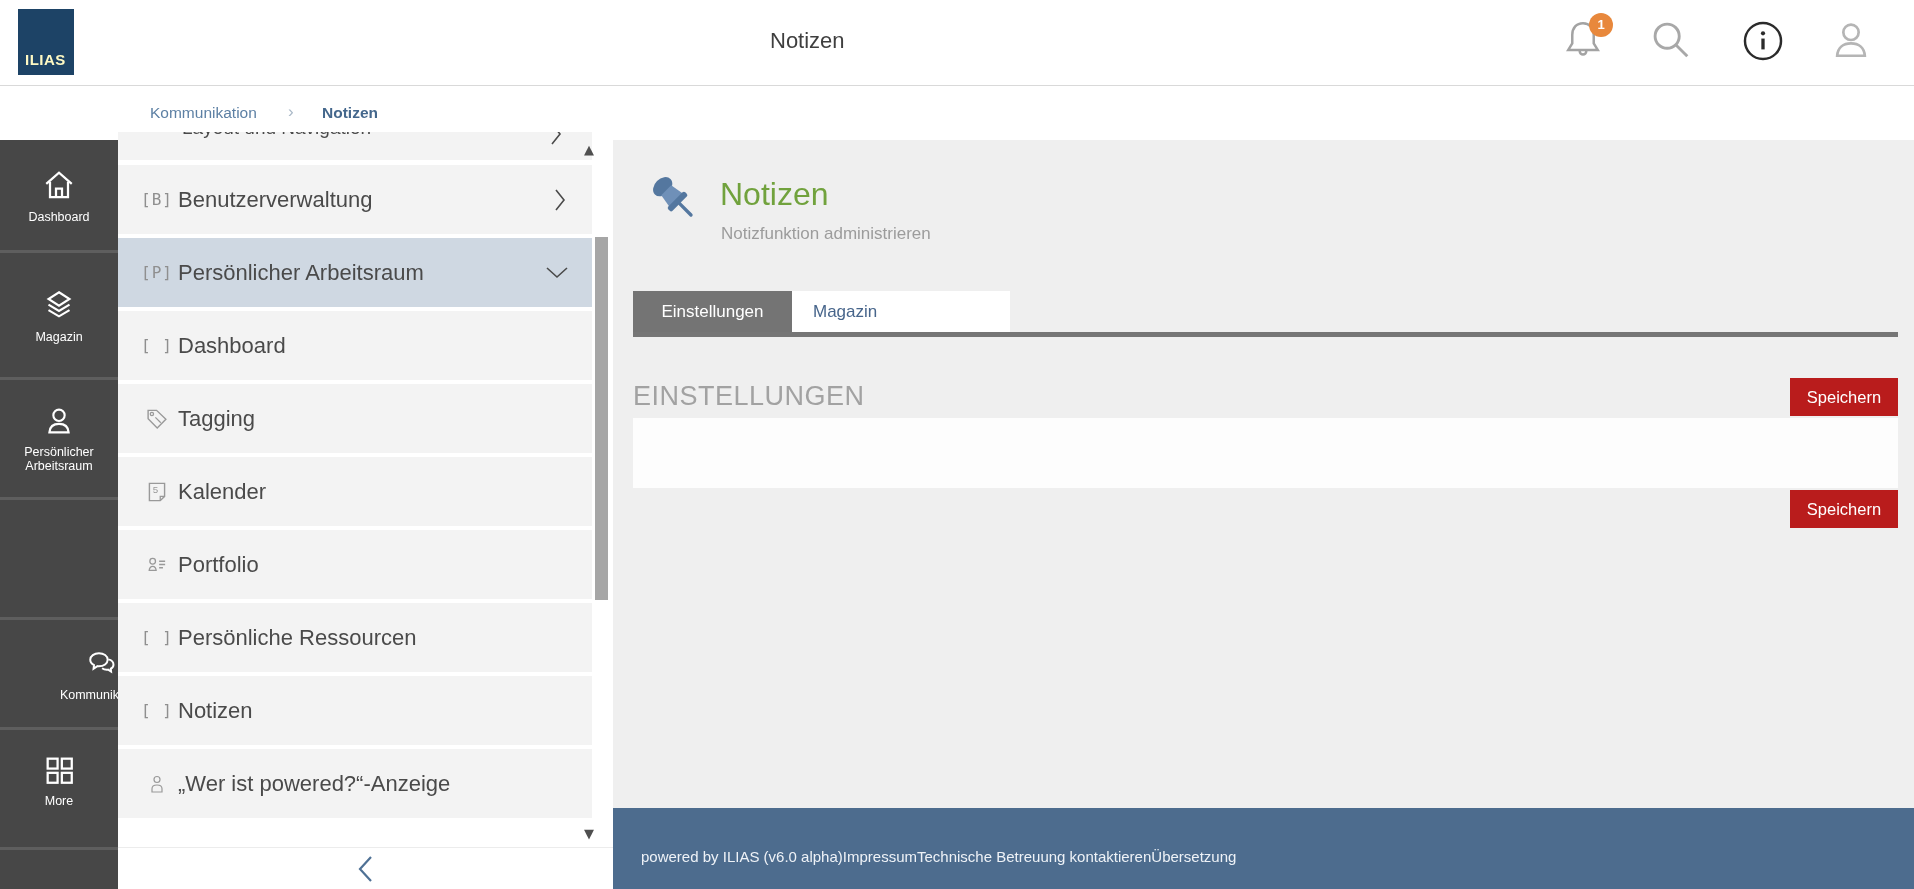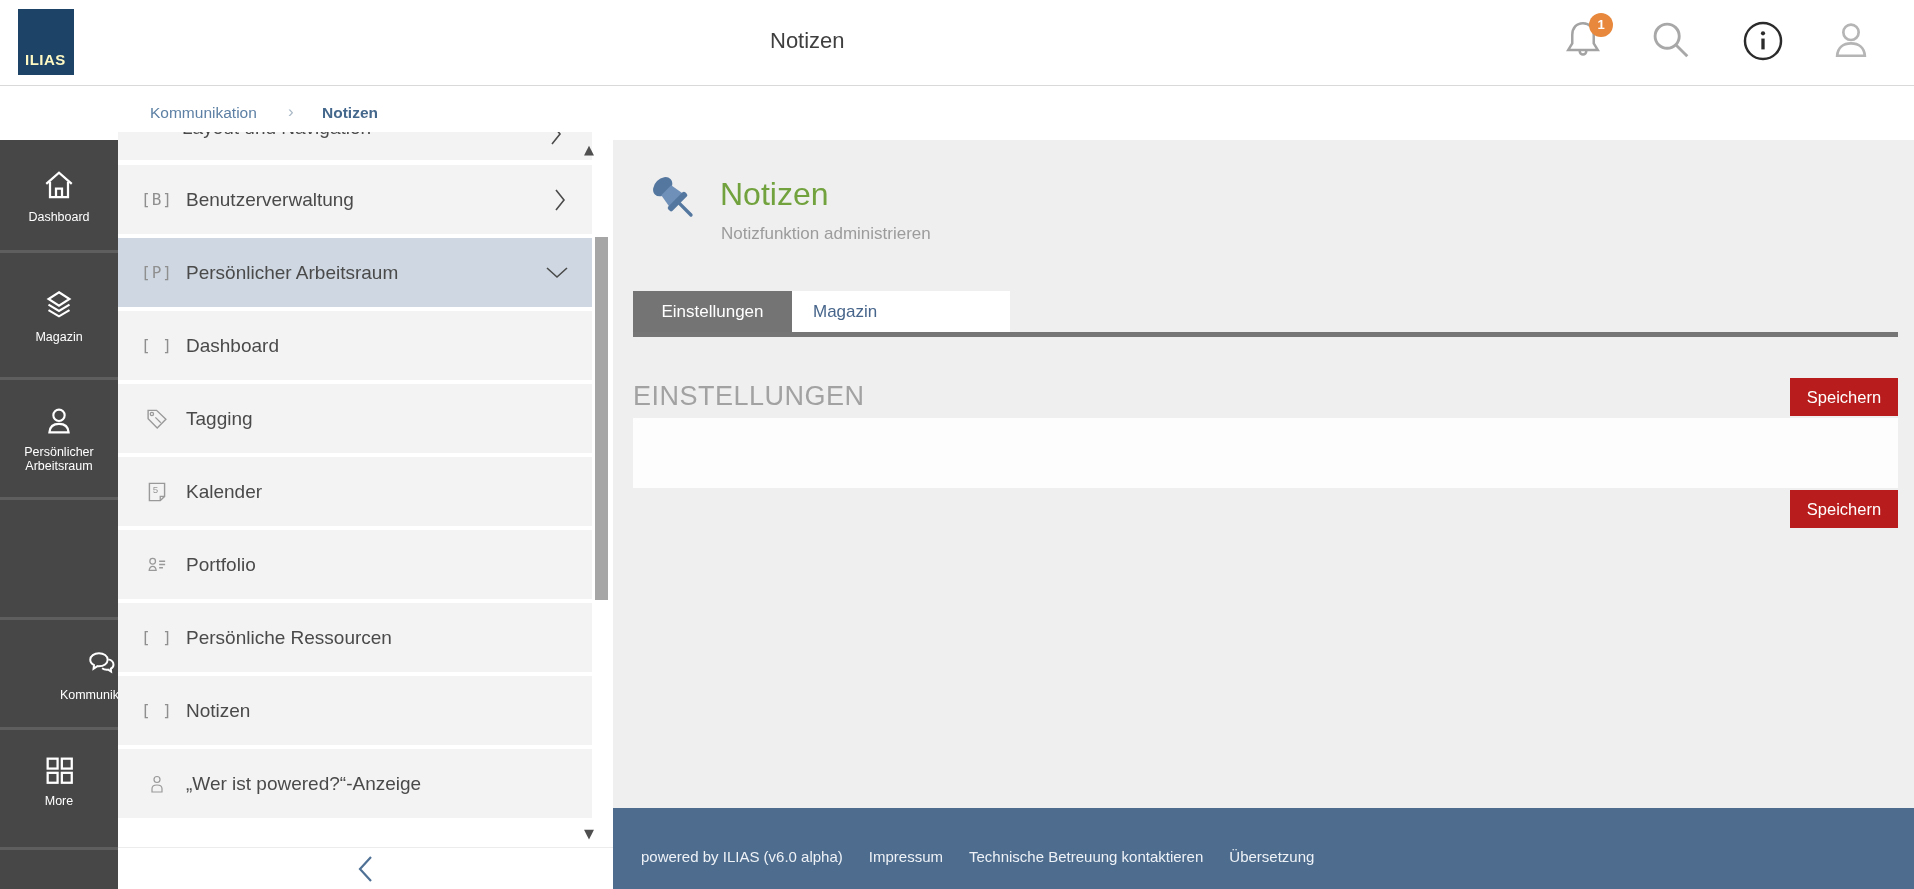--- a/index.html
+++ b/index.html
@@ -31,22 +31,22 @@
   .railitem .lbl{font-size:12.5px;line-height:14px;}
   .raildiv{left:0;width:118px;height:3px;background:#5e5e5e;}
 
   
   .menu{left:118px;top:132px;width:495px;height:757px;background:#fff;z-index:2;}
   .mrow{left:0;width:474px;height:69px;background:#f3f3f3;}
   .mrow.sel{background:#cfd8e2;}
   .mrow .ic{position:absolute;left:20px;top:0;width:38px;height:69px;display:flex;
             align-items:center;justify-content:center;color:#8f8f8f;}
   .mrow .glyph{font-family:"DejaVu Sans Mono",monospace;font-size:16px;color:#8f8f8f;letter-spacing:1px;}
-  .mrow .tx{position:absolute;left:68px;top:0;height:69px;display:flex;align-items:center;
-            font-size:19px;color:#4a4a4a;}
+  .mrow .tx{position:absolute;left:60px;top:0;height:69px;display:flex;align-items:center;
+            font-size:22px;color:#4a4a4a;}
   .mrow .chev{position:absolute;right:22px;top:22px;}
   .mclip{left:0;top:0;width:474px;height:28px;background:#f3f3f3;overflow:hidden;}
   .mclip .tx{position:absolute;left:64px;top:-15px;font-size:19px;color:#4a4a4a;}
   .mclip .chev{position:absolute;right:26px;top:-11px;}
   .scrollglyph{font-family:"DejaVu Sans",sans-serif;font-size:13px;color:#4f4f4f;}
   .thumb{left:477px;top:105px;width:13px;height:363px;background:#a6a6a6;}
   .collapsebar{left:0;top:715px;width:495px;height:42px;background:#fff;border-top:1px solid #ececec;
                display:flex;align-items:center;justify-content:center;}
 
   
@@ -66,21 +66,21 @@
   .btn2{left:1790px;top:490px;}
   .formrow{left:633px;top:418px;width:1265px;height:70px;background:#fdfdfd;}
   .hl{left:751px;top:430px;width:286px;height:29px;background:#f6f303;}
   .hl .lab{position:absolute;left:4px;top:5px;font-size:17.5px;color:#333;}
   .cb{position:absolute;left:224px;top:0;width:17px;height:17px;background:#fbfbee;
       border:1px solid #8a8a8a;border-radius:2px;box-sizing:border-box;text-align:center;}
   .cb span{font-family:"DejaVu Sans",sans-serif;font-size:13px;line-height:15px;color:#1c1c1c;}
 
   
   .footer{left:613px;top:808px;width:1301px;height:81px;background:#4d6c8e;}
-  .footrow{position:absolute;left:28px;top:40px;display:flex;gap:26px;font-size:15px;color:#eef2f7;}
+  .footrow{position:absolute;left:28px;top:40px;display:flex;font-size:15px;color:#eef2f7;}
   .footrow .lnk{color:#eef2f7;text-decoration:none;}
 </style>
 </head>
 <body>
 
 <div class="stage">
 
   <div class="abs topbar">
     <div class="abs logo">
       <span>ILIAS</span>

